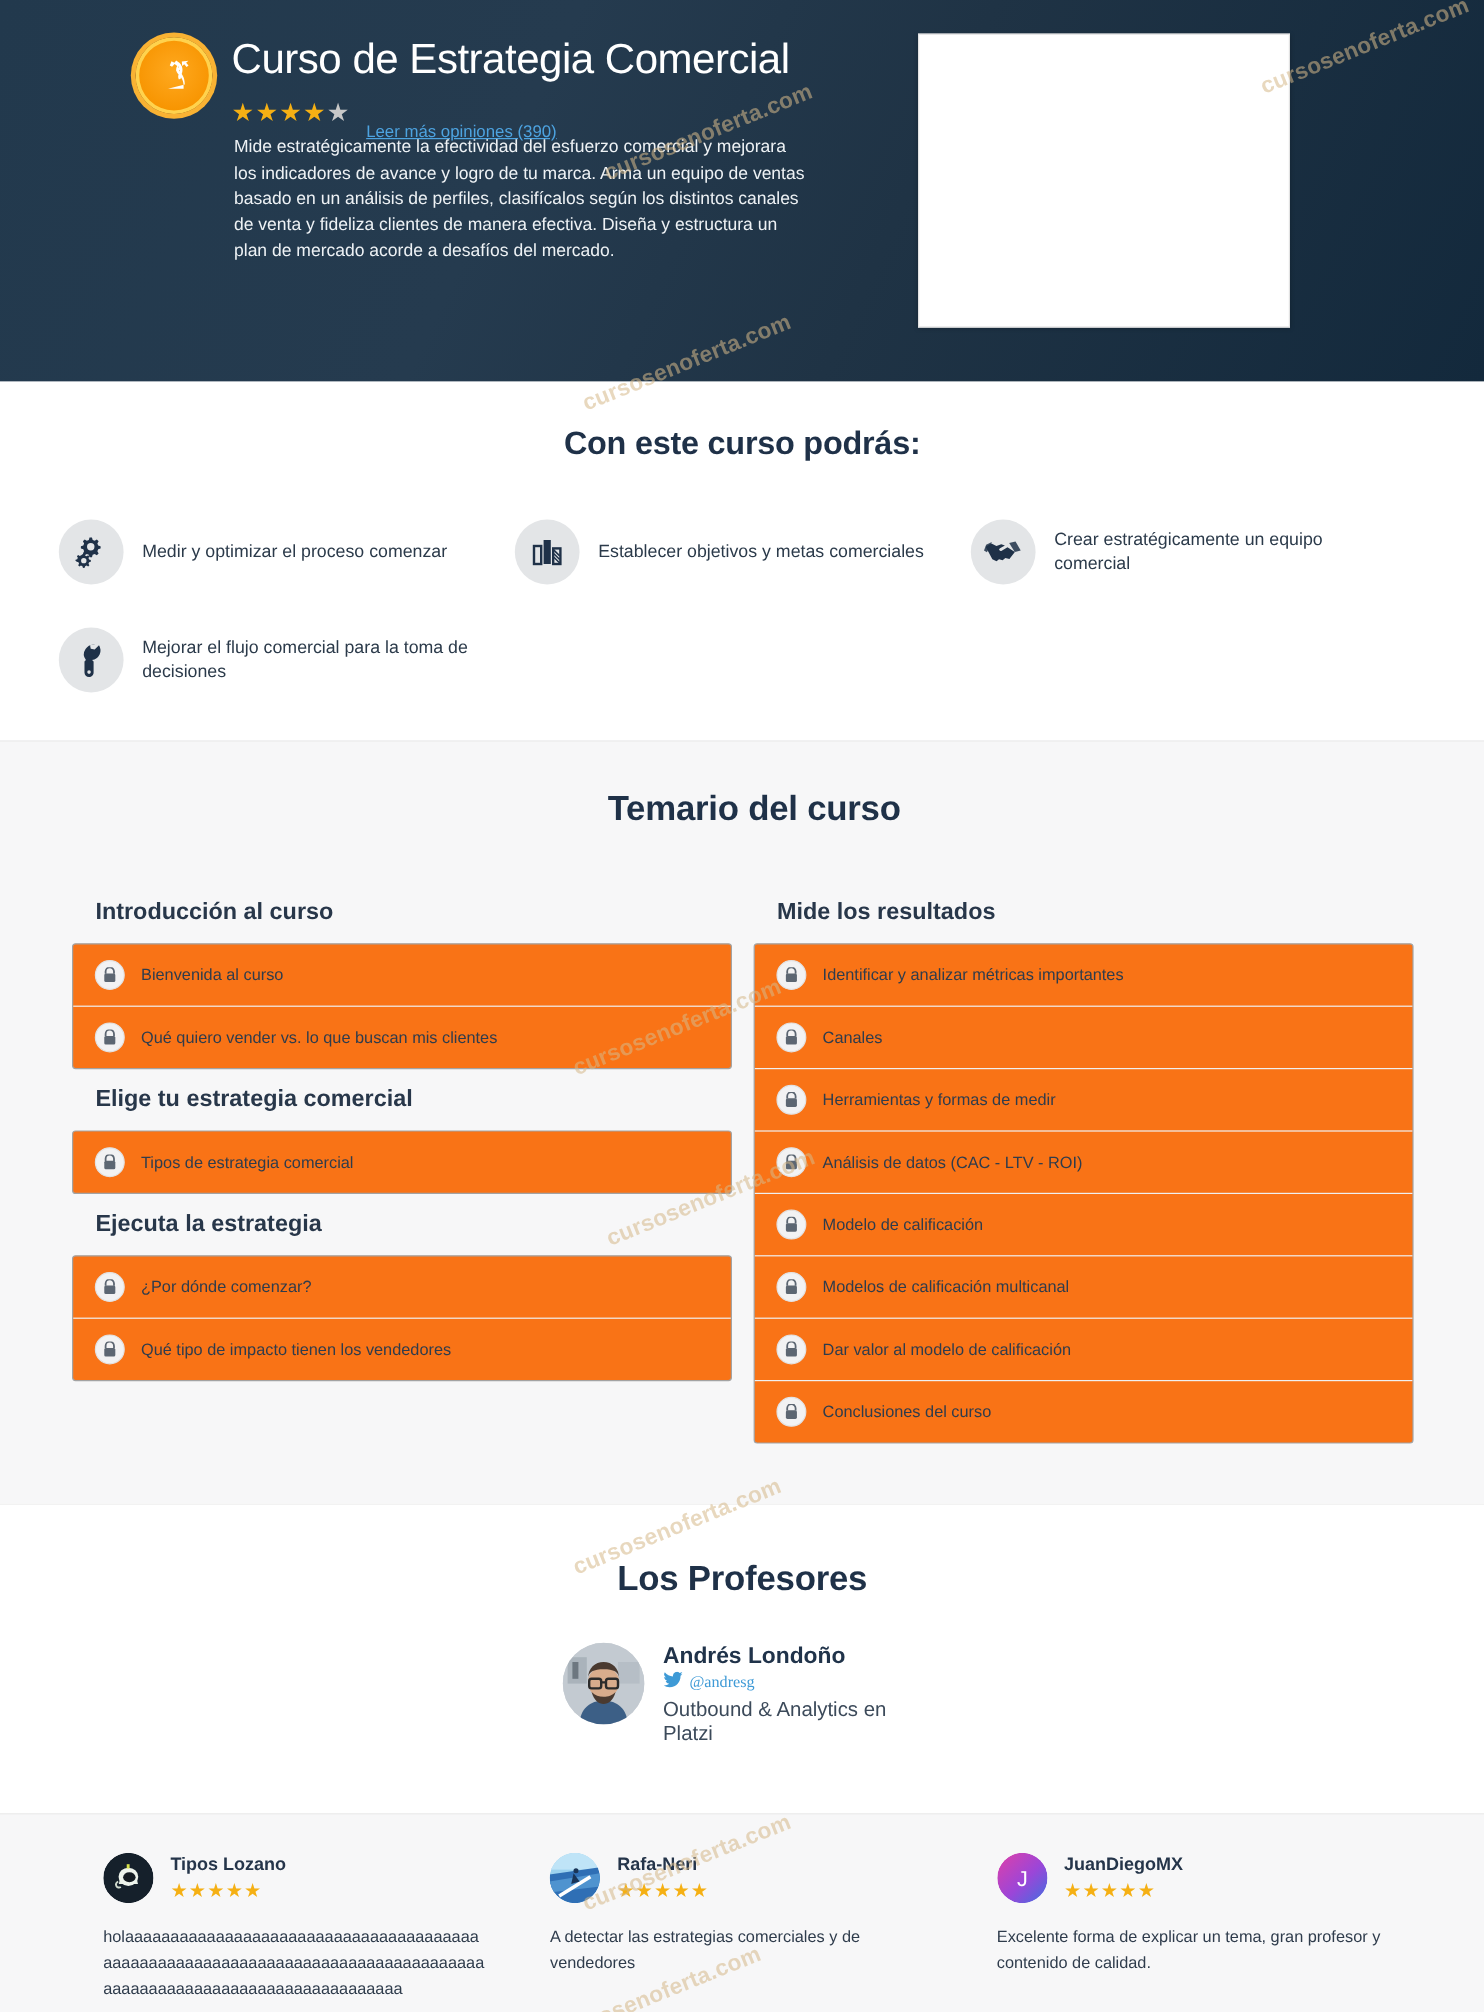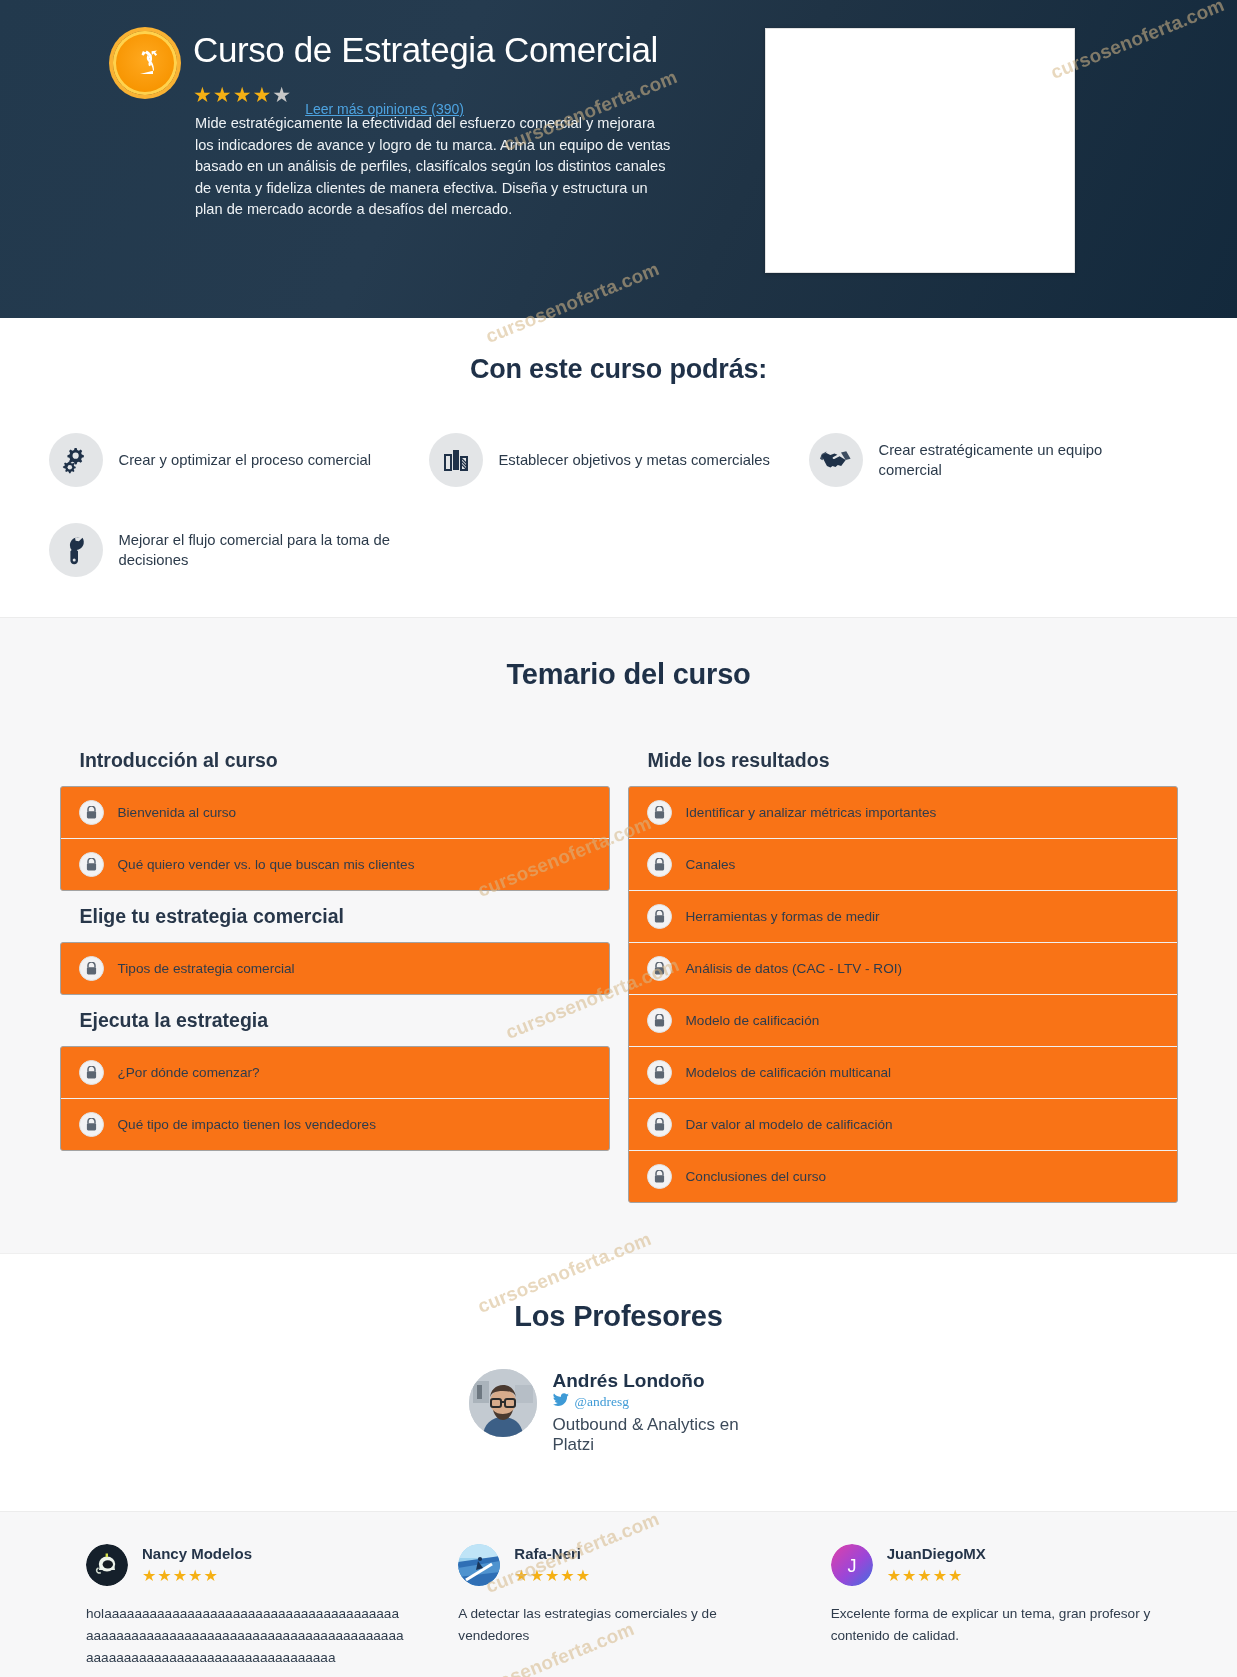--- a/index.html
+++ b/index.html
@@ -287,21 +287,21 @@
 
       <div class="benefit">
         <div class="benefit-icon">
           <svg width="30" height="30" viewBox="0 0 32 32" aria-hidden="true">
             <path fill="#1f3148" d="M14.5 3.2l1.1-.1 1.1.1.6 2.1 1.8.7 1.9-1.1 1.6 1.6-1.1 1.9.7 1.8 2.1.6.1 1.1-.1 1.1-2.1.6-.7 1.8 1.1 1.9-1.6 1.6-1.9-1.1-1.8.7-.6 2.1-1.1.1-1.1-.1-.6-2.1-1.8-.7-1.9 1.1-1.6-1.6 1.1-1.9-.7-1.8-2.1-.6-.1-1.1.1-1.1 2.1-.6.7-1.8-1.1-1.9 1.6-1.6 1.9 1.1 1.8-.7z"></path>
             <circle cx="15.6" cy="11.4" r="3.3" fill="#e3e5e7"></circle>
             <path fill="#1f3148" d="M8.6 17.7l.8-.1.8.1.4 1.5 1.3.5 1.4-.8 1.1 1.1-.8 1.4.5 1.3 1.5.4.1.8-.1.8-1.5.4-.5 1.3.8 1.4-1.1 1.1-1.4-.8-1.3.5-.4 1.5-.8.1-.8-.1-.4-1.5-1.3-.5-1.4.8-1.1-1.1.8-1.4-.5-1.3-1.5-.4L2 23.7l.1-.8 1.5-.4.5-1.3-.8-1.4 1.1-1.1 1.4.8 1.3-.5z"></path>
             <circle cx="9.4" cy="23.7" r="2.4" fill="#e3e5e7"></circle>
           </svg>
         </div>
-        <div class="benefit-text">Crear y optimizar el proceso comercial</div>
+        <div class="benefit-text">Medir y optimizar el proceso comenzar</div>
       </div>
 
       <div class="benefit">
         <div class="benefit-icon">
           <svg width="28" height="28" viewBox="0 0 28 28" aria-hidden="true">
             <rect x="3" y="9" width="6" height="15" fill="none" stroke="#1f3148" stroke-width="2"></rect>
             <rect x="11" y="4" width="6" height="20" fill="#1f3148"></rect>
             <rect x="19" y="11" width="6" height="13" fill="none" stroke="#1f3148" stroke-width="2"></rect>
             <path d="M19.6 12.4 L24.4 17.2 M19.6 15.4 L24.4 20.2 M19.6 18.4 L24.4 23.2" stroke="#1f3148" stroke-width="1.3"></path>
           </svg>
@@ -537,21 +537,21 @@
             <svg width="42" height="42" viewBox="0 0 42 42" aria-hidden="true">
               <circle cx="21" cy="21" r="21" fill="#15202b"></circle>
               <path d="M13 26a8 8 0 1 1 16 0z" fill="#e8efe6"></path>
               <ellipse cx="21" cy="20" rx="8.2" ry="7.6" fill="#eef4ec"></ellipse>
               <ellipse cx="21.8" cy="20.4" rx="5.2" ry="4.2" fill="#151c22"></ellipse>
               <rect x="19.6" y="9.5" width="2.4" height="3.6" fill="#d7e24a"></rect>
               <path d="M12.5 24c-1.6.6-2.3 2-1.6 3.5.7 1.5 2.4 1.9 3.8 1" fill="none" stroke="#cfd9cd" stroke-width="1.6"></path>
             </svg>
           </div>
           <div>
-            <div class="review-name">Nancy Modelos</div>
+            <div class="review-name">Tipos Lozano</div>
             <div class="review-stars">
               <span>★</span>
               <span>★</span>
               <span>★</span>
               <span>★</span>
               <span>★</span>
             </div>
           </div>
         </div>
         <div class="review-body">holaaaaaaaaaaaaaaaaaaaaaaaaaaaaaaaaaaaaaaaaaaaaaaaaaaaaaaaaaaaaaaaaaaaaaaaaaaaaaaaaaaaaaaaaaaaaaaaaaaaaaaaaaaaaaaaaaa</div>

